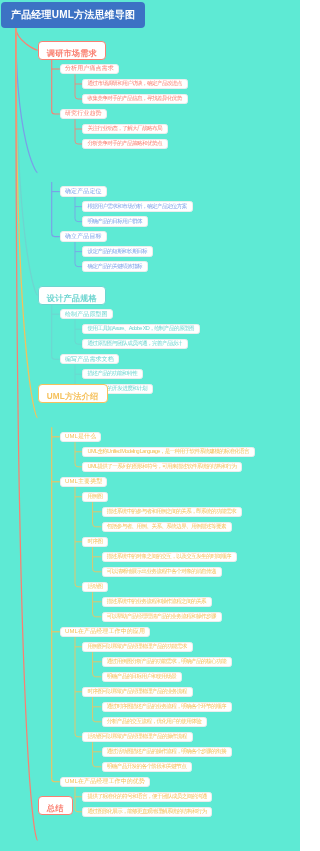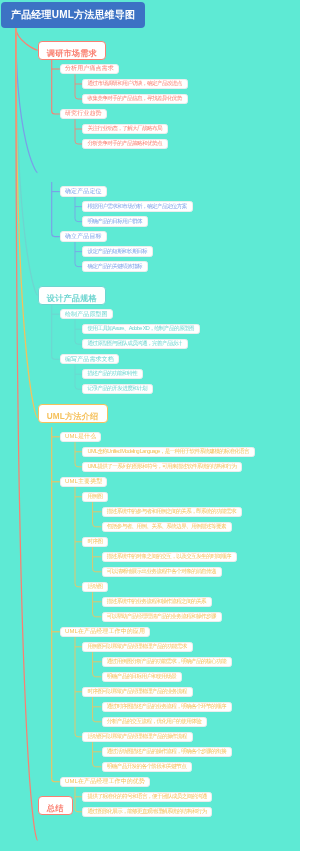--- a/index.html
+++ b/index.html
@@ -154,21 +154,21 @@
     </div>
   <div class="node lv2" style="left:59.8px;top:353.90px;color:#6ed5d0">
       <span>编写产品需求文档</span>
     </div>
   <div class="node lv3" style="left:82.3px;top:368.90px;color:#6ed5d0">
       <span>描述产品的功能和特性</span>
     </div>
   <div class="node lv3" style="left:82.3px;top:383.90px;color:#6ed5d0">
       <span>记录产品的开发进度和计划</span>
     </div>
-  <div class="node lv1" style="left:37.5px;top:404px;color:#f5c15c;border-color:#f5c15c">
+  <div class="node lv1" style="left:37.5px;top:384px;color:#f5c15c;border-color:#f5c15c">
       <span>UML方法介绍</span>
     </div>
   <div class="node lv2" style="left:59.8px;top:431.50px;color:#f5c15c">
       <span>UML是什么</span>
     </div>
   <div class="node lv3" style="left:82.3px;top:446.50px;color:#f5c15c">
       <span>UML全称Unified Modeling Language，是一种用于软件系统建模的标准化语言</span>
     </div>
   <div class="node lv3" style="left:82.3px;top:461.50px;color:#f5c15c">
       <span>UML提供了一系列的图形和符号，可用来描述软件系统的结构和行为</span>

